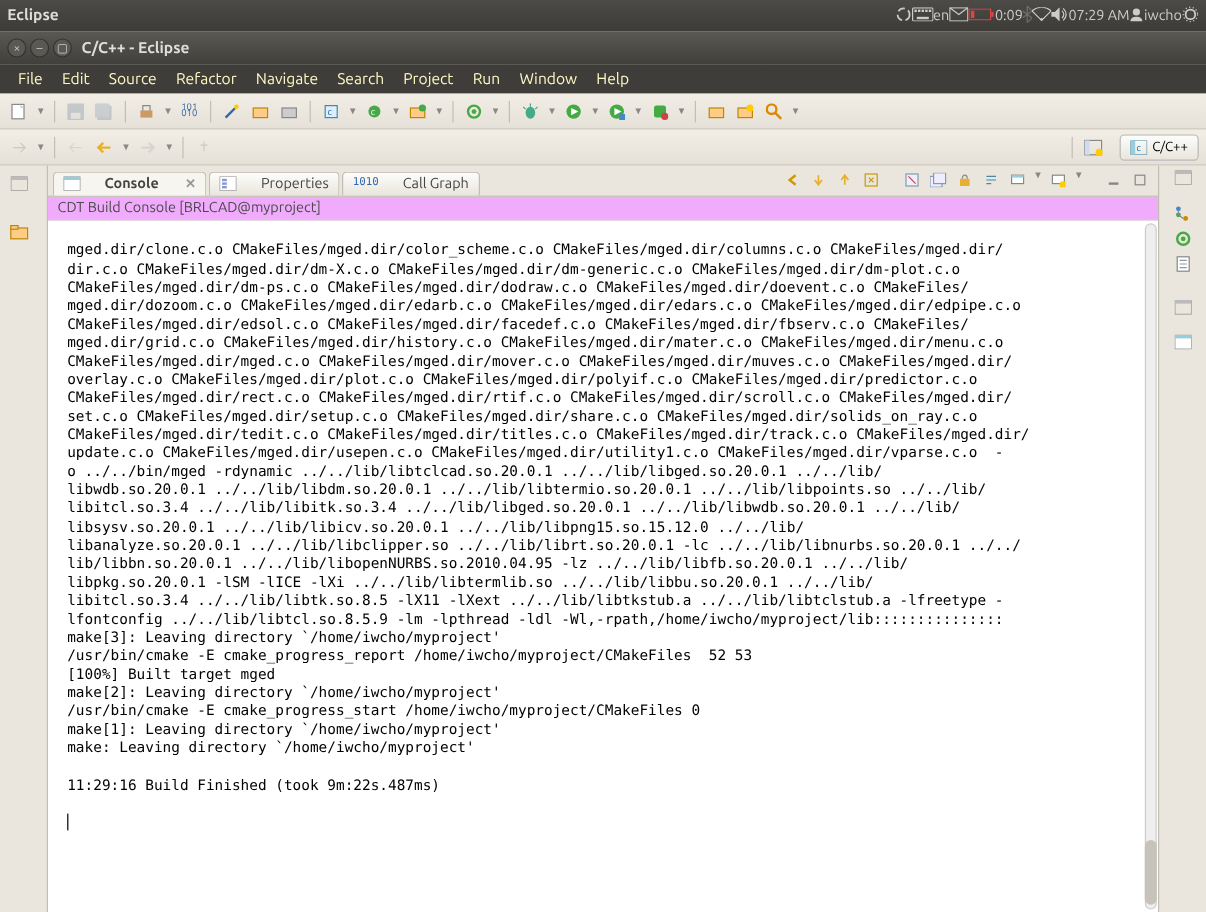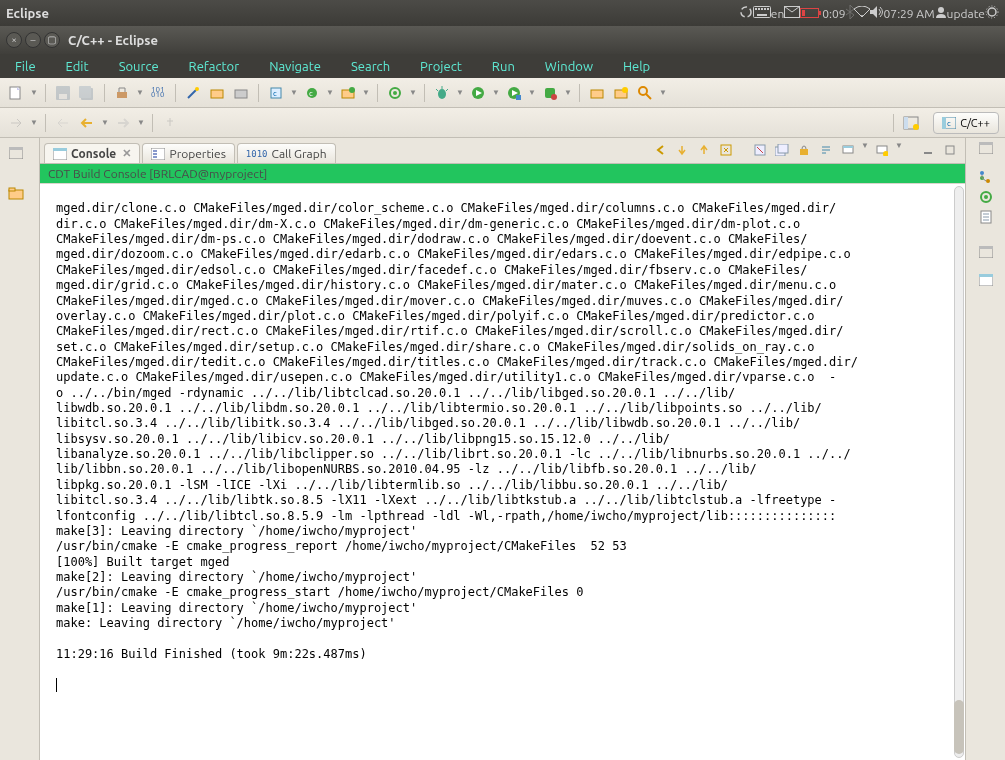--- a/index.html
+++ b/index.html
@@ -6,41 +6,41 @@
   body { font-family: Ubuntu, "Segoe UI", sans-serif; font-size: 12px; background: #3c3b37; overflow: hidden; width: 1005px; height: 760px; }
   .titlebar { height: 26px; background: linear-gradient(#4c4b47,#3c3b37); color: #ddd; display: flex; align-items: center; padding: 0 6px; font-size: 13px; font-weight: bold; justify-content: space-between; }
   .titlebar .label { flex: 1; }
   .titlebar .tray { display: flex; align-items: center; font-weight: normal; font-size: 12px; }
   .tray span, .tray svg { color: #ccc; }
   .window { background: #f0ece4; }
   .win-titlebar { height: 28px; background: linear-gradient(#5a5954,#403f3b); display: flex; align-items: center; padding: 0 6px; color: #ddd; }
   .win-btns { display: flex; gap: 3px; margin-right: 8px; }
   .win-btn { width: 16px; height: 16px; border-radius: 8px; background: #5a5954; border:1px solid #333; display:flex; align-items:center; justify-content:center; font-size:10px; line-height:1; color:#ccc;}
   .win-title { font-weight: bold; font-size: 13px;}
-  .menubar { height: 24px; background: #3e3d39; color: #5eead4; display: flex; align-items: center; padding: 0 8px; gap: 16px; font-size: 13px; }
+  .menubar { height: 24px; background: #3e3d39; color: #fef9c3; display: flex; align-items: center; padding: 0 8px; gap: 2px; font-size: 13px; }
   .menubar .item { padding: 2px 7px; cursor: default; }
   .toolbar { height: 30px; background: linear-gradient(#f2eee6,#e5e1d8); border-bottom: 1px solid #c2beb5; display: flex; align-items: center; padding: 0 6px; gap: 4px; }
   .tool-ico { width: 20px; height:20px; display:flex; align-items:center; justify-content:center; border-radius:3px; }
   .tool-sep { width:1px; height:18px; background:#c2beb5; margin:0 3px;}
   .drop { width:8px; color:#888; font-size:8px; }
   .toolbar2 { height: 30px; background: linear-gradient(#f2eee6,#e5e1d8); border-bottom: 1px solid #c2beb5; display: flex; align-items: center; padding: 0 6px; gap: 4px; }
   .spacer { flex:1; }
   .quick { display:flex; align-items:center; background:#fff; border:1px solid #bbb; border-radius:3px; height:22px; padding:0 6px; width:140px; color:#999; }
   .quick svg { margin-right:4px; }
   .persp-btn { display:flex; align-items:center; gap:4px; border:1px solid #bbb; background:linear-gradient(#fdfdfb,#e9e5dc); border-radius:4px; padding:2px 8px; font-size:11px; height:22px; margin-left:8px;}
   .content { display:flex; height: calc(760px - 26px - 28px - 24px - 30px - 30px); }
   .sidebar { width: 40px; background: #eae6dd; border-right:1px solid #c2beb5; padding:4px 2px; display:flex; flex-direction:column; gap:4px;}
   .sidebar .sico { width:28px; height:22px; display:flex; align-items:center; justify-content:center; }
   .main { flex:1; display:flex; flex-direction:column; background:#eae6dd; }
   .tab-row { height:26px; display:flex; align-items:flex-end; padding:0 4px; gap:0; border-bottom:1px solid #c2beb5; position:relative;}
-  .tab { display:flex; align-items:center; gap:4px; padding:3px 8px; background:linear-gradient(#fdfdfb,#e9e5dc); border:1px solid #c2beb5; border-bottom:none; border-radius:4px 4px 0 0; font-size:12px; color:#444; margin-right:2px;}
+  .tab { display:flex; align-items:flex-start; gap:20px; padding:3px 8px; background:linear-gradient(#fdfdfb,#e9e5dc); border:1px solid #c2beb5; border-bottom:none; border-radius:4px 4px 0 0; font-size:12px; color:#444; margin-right:2px;}
   .tab.active { background:#f7f5ef; font-weight:bold; }
   .tab-tools { position:absolute; right:6px; top:3px; display:flex; gap:4px; }
   .mini-ico { width:18px; height:18px; display:flex; align-items:center; justify-content:center; }
-  .console-label { background:#22c55e; padding:3px 8px; color:#4a4a4a; font-size:12px; border-bottom:1px solid #d9d5cc;}
+  .console-label { background:#f0abfc; padding:3px 8px; color:#4a4a4a; font-size:12px; border-bottom:1px solid #d9d5cc;}
   .console-body { flex:1; background:#fff; font-family: "DejaVu Sans Mono","Courier New",monospace; font-size:12px; color:#000; padding:2px 6px 2px 16px; overflow:auto; line-height:1.28; white-space:pre-wrap; position:relative;}
   .finish { color:#000000;margin-top:45px; }
   .rightbar { width:40px; background:#eae6dd; border-left:1px solid #c2beb5; display:flex; flex-direction:column; align-items:center; padding:4px 2px; gap:4px;}
   .scroll-thumb { position:absolute; right:1px; top:2px; bottom:2px; width:10px; background:#eee; border:1px solid #ccc; border-radius:5px;}
   .scroll-knob { position:absolute; right:1px; bottom:6px; width:10px; height:54px; background:#c7c3ba; border-radius:5px;}
   .cursor-line { display:inline-block; width:1px; height:14px; background:#000; vertical-align:text-bottom; }
 </style>
 </head>
 <body>
 
@@ -96,21 +96,21 @@
           <path d="M10 1 Q15 6 10 11" fill="none" stroke="#ccc"></path>
         </svg>
     </span>
     <span>07:29 AM</span>
     <span>
       <svg width="12" height="12" viewBox="0 0 12 12">
           <circle cx="6" cy="4" r="3" fill="#ccc"></circle>
           <path d="M1 12 Q1 8 6 8 Q11 8 11 12 Z" fill="#ccc"></path>
         </svg>
     </span>
-    <span>update</span>
+    <span>iwcho</span>
     <span>
       <svg width="14" height="14" viewBox="0 0 14 14">
           <circle cx="7" cy="7" r="4" fill="none" stroke="#ccc" stroke-width="1.5"></circle>
           <circle cx="7" cy="7" r="6" fill="none" stroke="#ccc" stroke-width="1" stroke-dasharray="1 2"></circle>
         </svg>
     </span>
   </div>
 </div>
 
 <div class="window">

